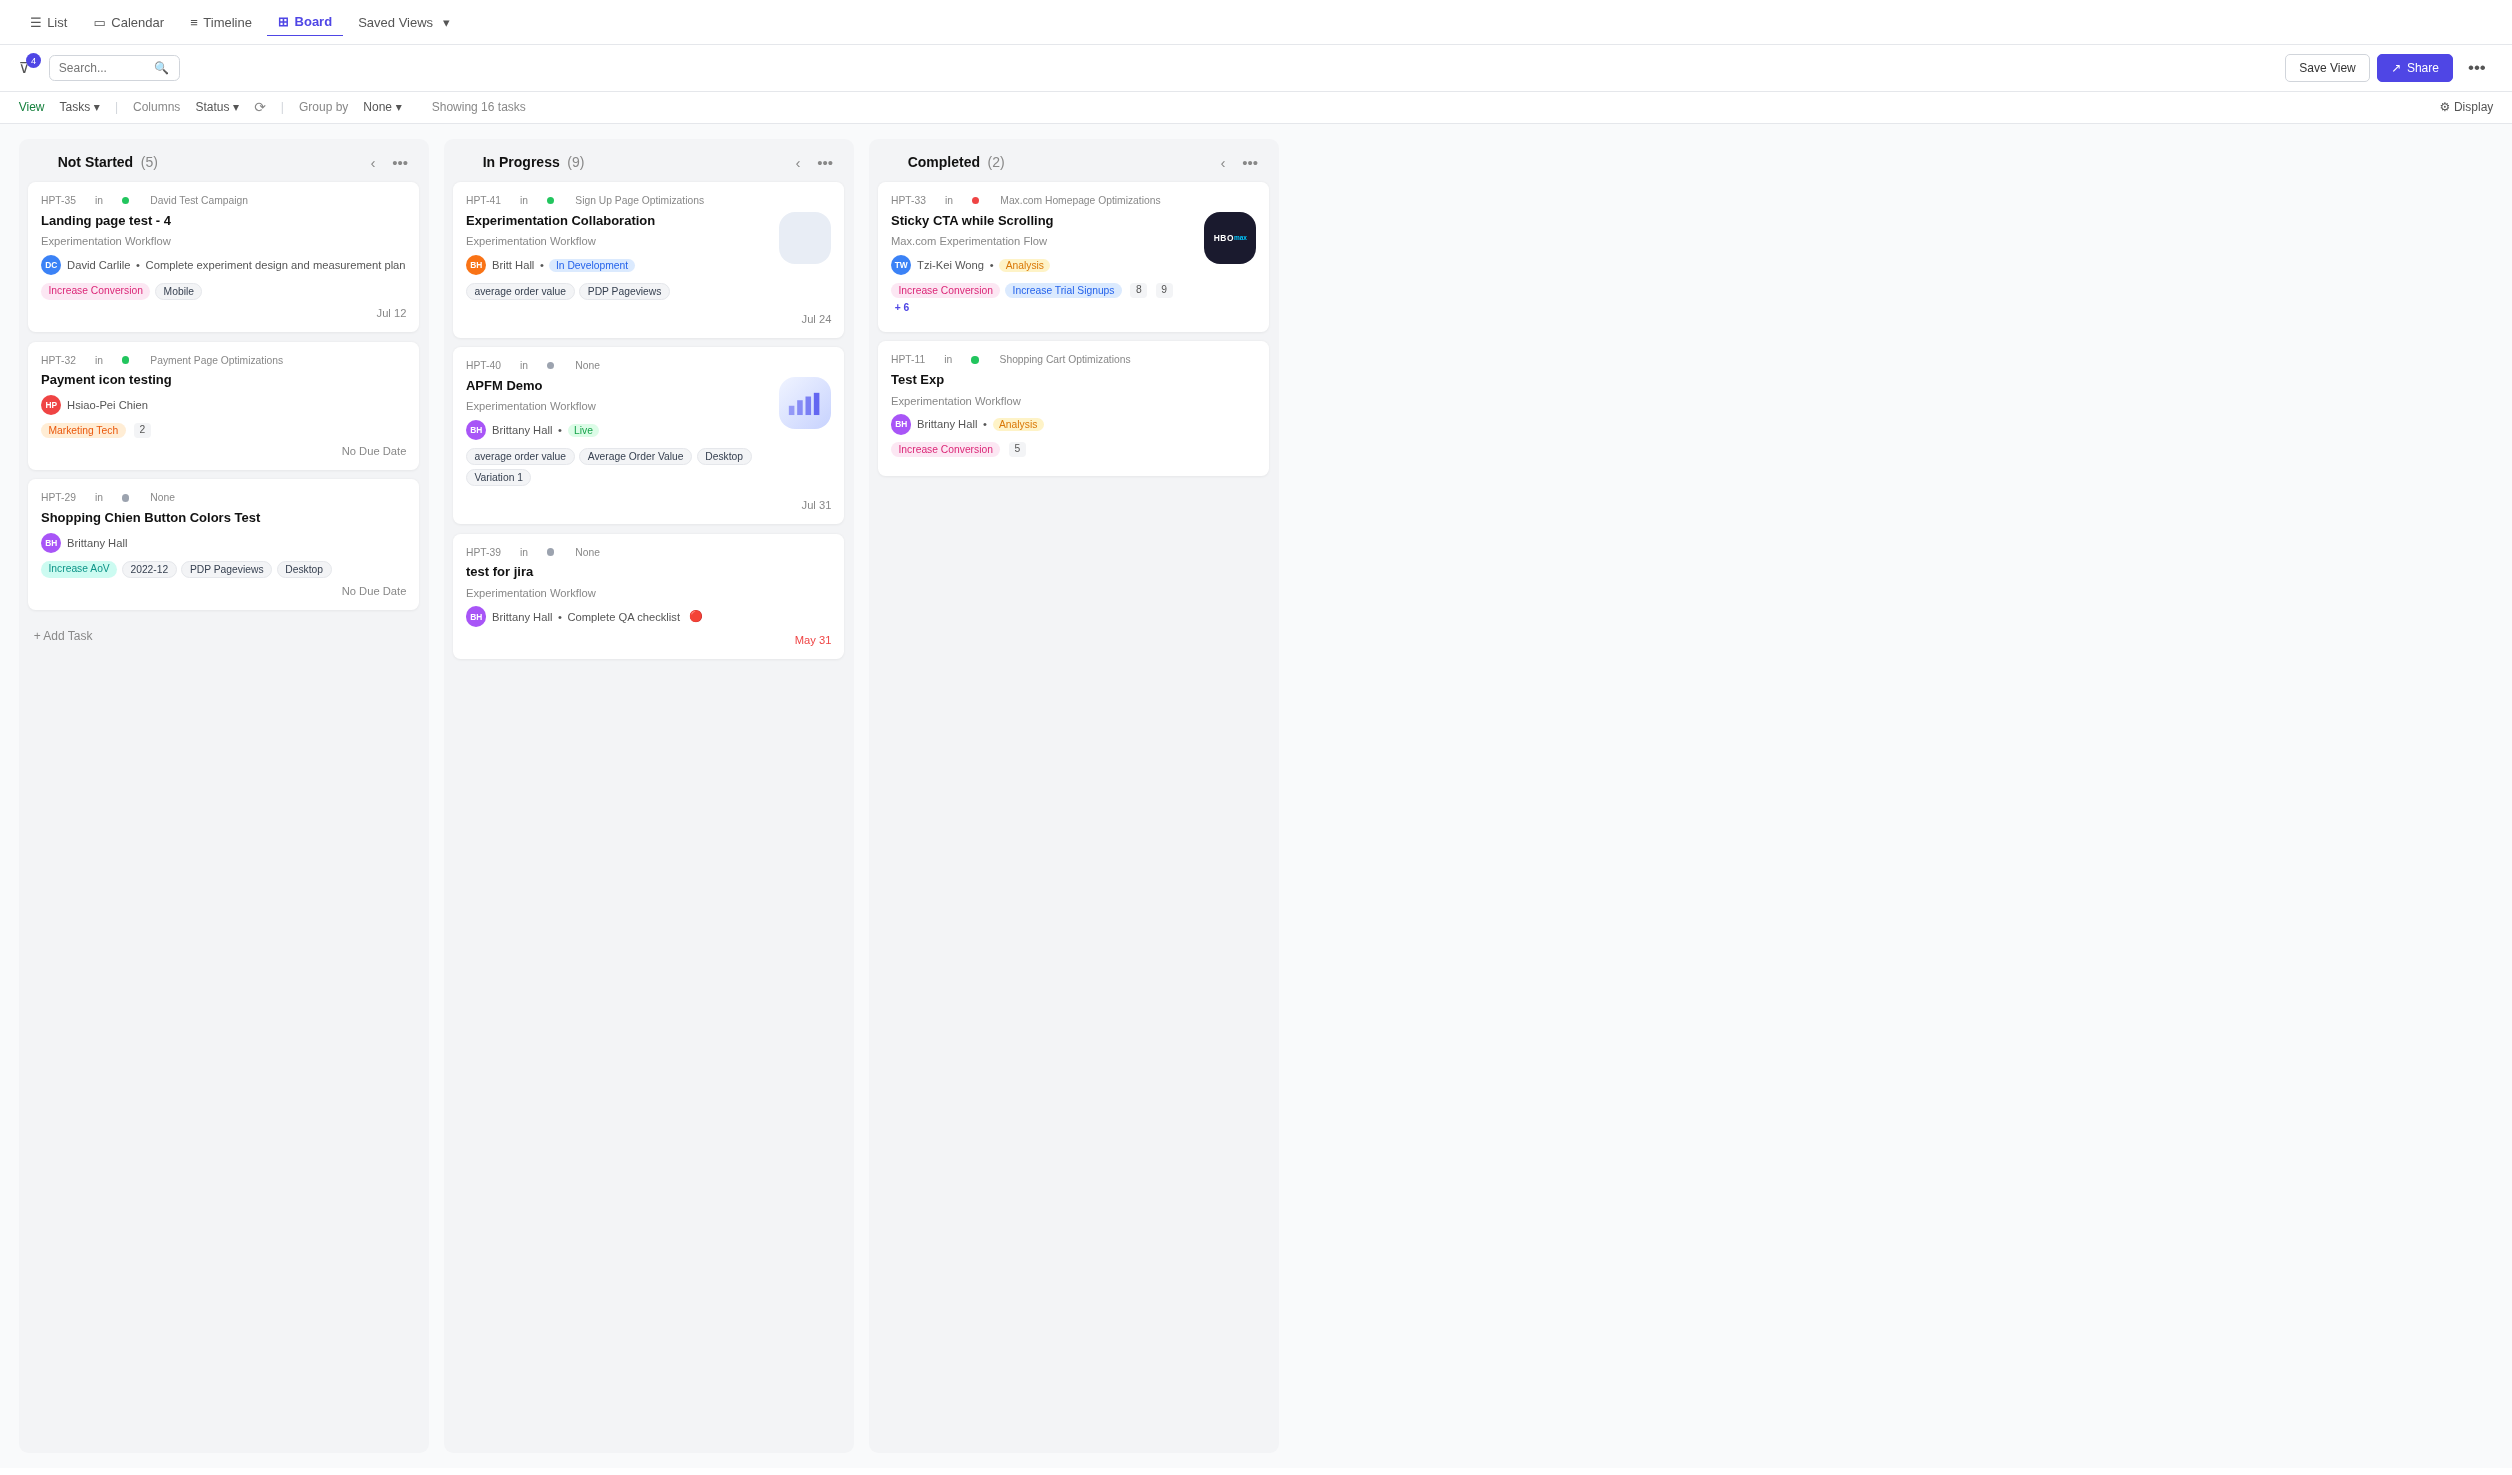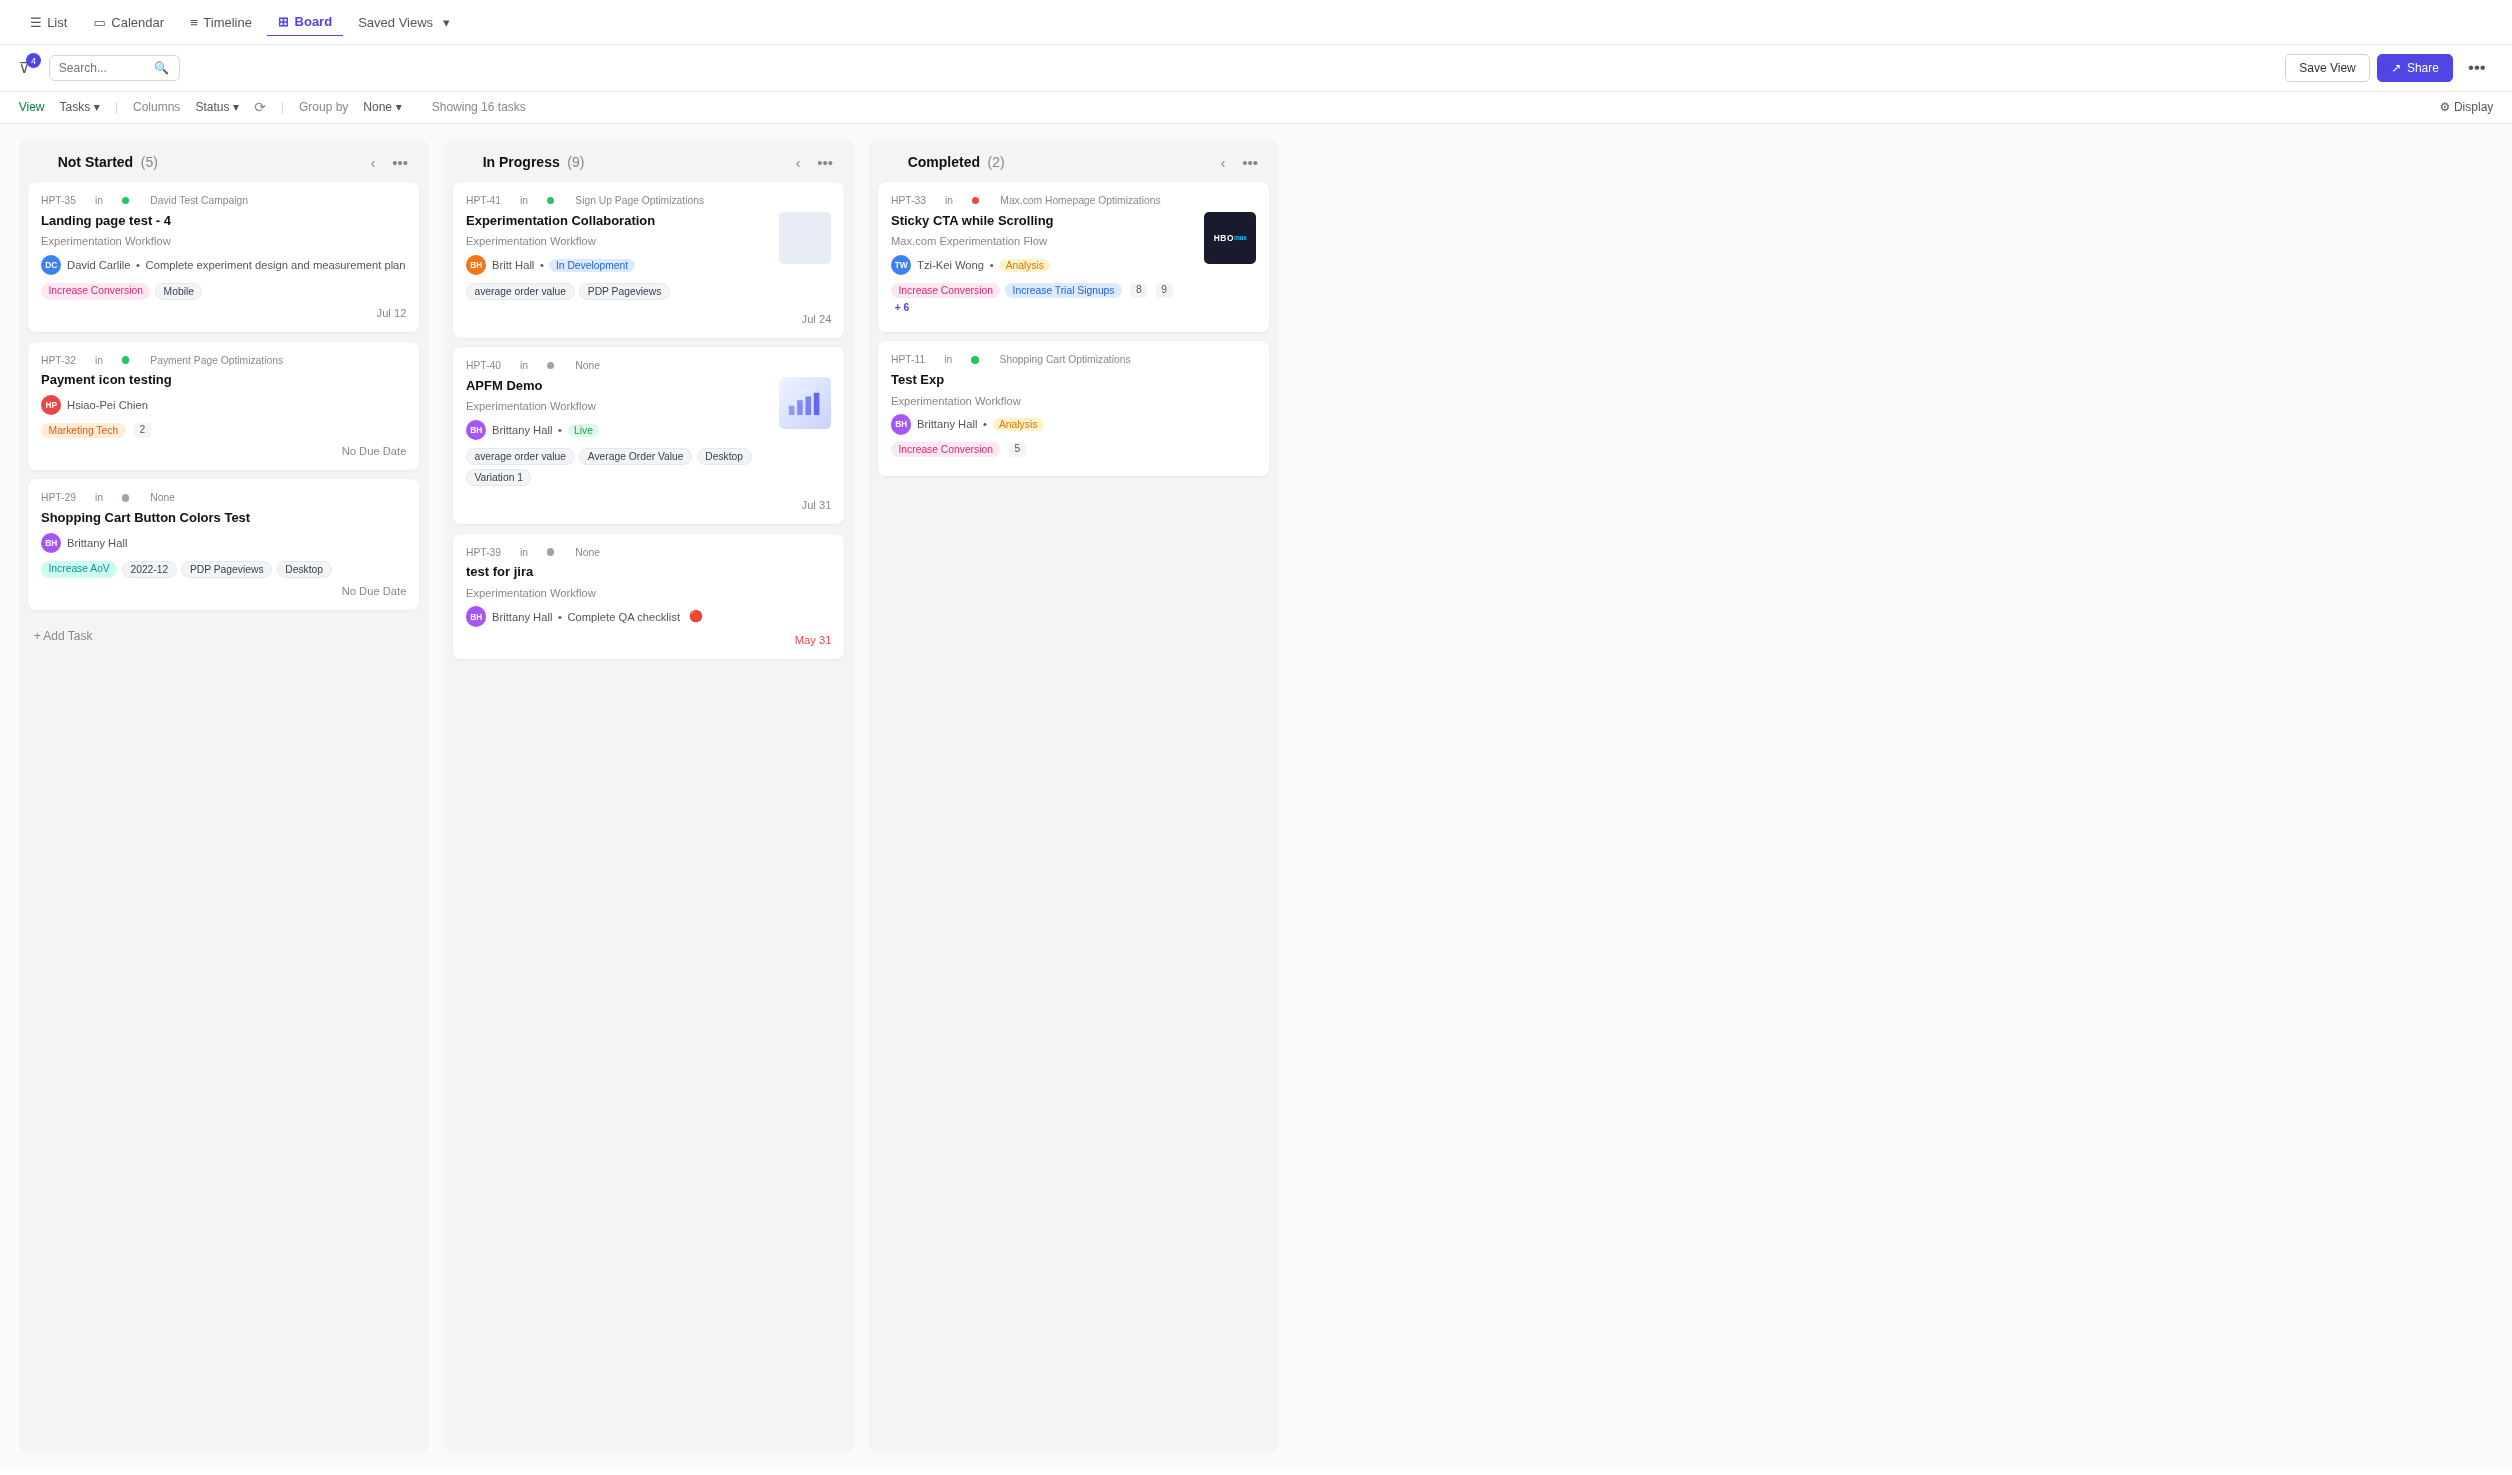--- a/index.html
+++ b/index.html
@@ -38,21 +38,21 @@
     .col-btn { background: none; border: none; cursor: pointer; color: #888; font-size: 15px; padding: 1.9px 5.6px; border-radius: 3.7px; }
     .cards { padding: 0 9.3px 9.3px; display: flex; flex-direction: column; gap: 9.3px; }
 
     
     .card { background: #fff; border-radius: 7.5px; padding: 13px; box-shadow: 0 0.9px 2.8px rgba(0,0,0,0.06); cursor: pointer; }
     .card-meta { font-size: 10.3px; color: #888; margin-bottom: 5.6px; display: flex; align-items: center; gap: 19px; }
     .card-title { font-size: 13px; font-weight: 600; color: #111; margin-bottom: 5.6px; line-height: 1.4; }
     .card-subtitle { font-size: 11.2px; color: #888; margin-bottom: 7.5px; }
     .card-body { display: flex; align-items: flex-start; justify-content: space-between; }
     .card-info { flex: 1; }
-    .card-thumb { width: 52px; height: 52px; border-radius: 5px; background: #e5e7eb; flex-shrink: 0; overflow: hidden; display: flex; align-items: center; justify-content: center; margin-left: 9.3px; }
+    .card-thumb { width: 52px; height: 52px; border-radius: 16px; background: #e5e7eb; flex-shrink: 0; overflow: hidden; display: flex; align-items: center; justify-content: center; margin-left: 9.3px; }
     .card-thumb-inner { width: 100%; height: 100%; background: linear-gradient(135deg, #e0e7ef 0%, #c7d2fe 100%); }
     .card-thumb-hbo { background: #1a1a2e; display: flex; align-items: center; justify-content: center; color: #fff; font-size: 7.5px; font-weight: 700; }
     .card-thumb-chart { background: linear-gradient(135deg, #f0f4ff, #dbeafe); }
     .assignee-row { display: flex; align-items: center; gap: 5.6px; margin-bottom: 7.5px; font-size: 11.2px; color: #555; }
     .avatar { width: 20.5px; height: 20.5px; border-radius: 50%; background: #6366f1; color: #fff; font-size: 8.4px; display: flex; align-items: center; justify-content: center; font-weight: 600; flex-shrink: 0; }
     .avatar.red { background: #ef4444; }
     .avatar.orange { background: #f97316; }
     .avatar.blue { background: #3b82f6; }
     .avatar.purple { background: #a855f7; }
     .status-dot { width: 7.5px; height: 7.5px; border-radius: 50%; display: inline-block; margin-right: 1.9px; }
@@ -210,21 +210,21 @@
         <div class="card-footer">No Due Date</div>
       </div>
 
       <div class="card">
         <div class="card-meta">
           <span>HPT-29</span>
           <span>in</span>
           <span class="status-dot dot-gray"></span>
           <span>None</span>
         </div>
-        <div class="card-title">Shopping Cart Button Colors Test</div>
+        <div class="card-title">Shopping Chien Button Colors Test</div>
         <div class="assignee-row">
           <div class="avatar purple">BH</div>
           <span>Brittany Hall</span>
         </div>
         <div class="tags">
           <span class="tag tag-teal">Increase AoV</span>
           <span class="tag tag-gray">2022-12</span>
           <span class="tag tag-gray">PDP Pageviews</span>
           <span class="tag tag-gray">Desktop</span>
         </div>

